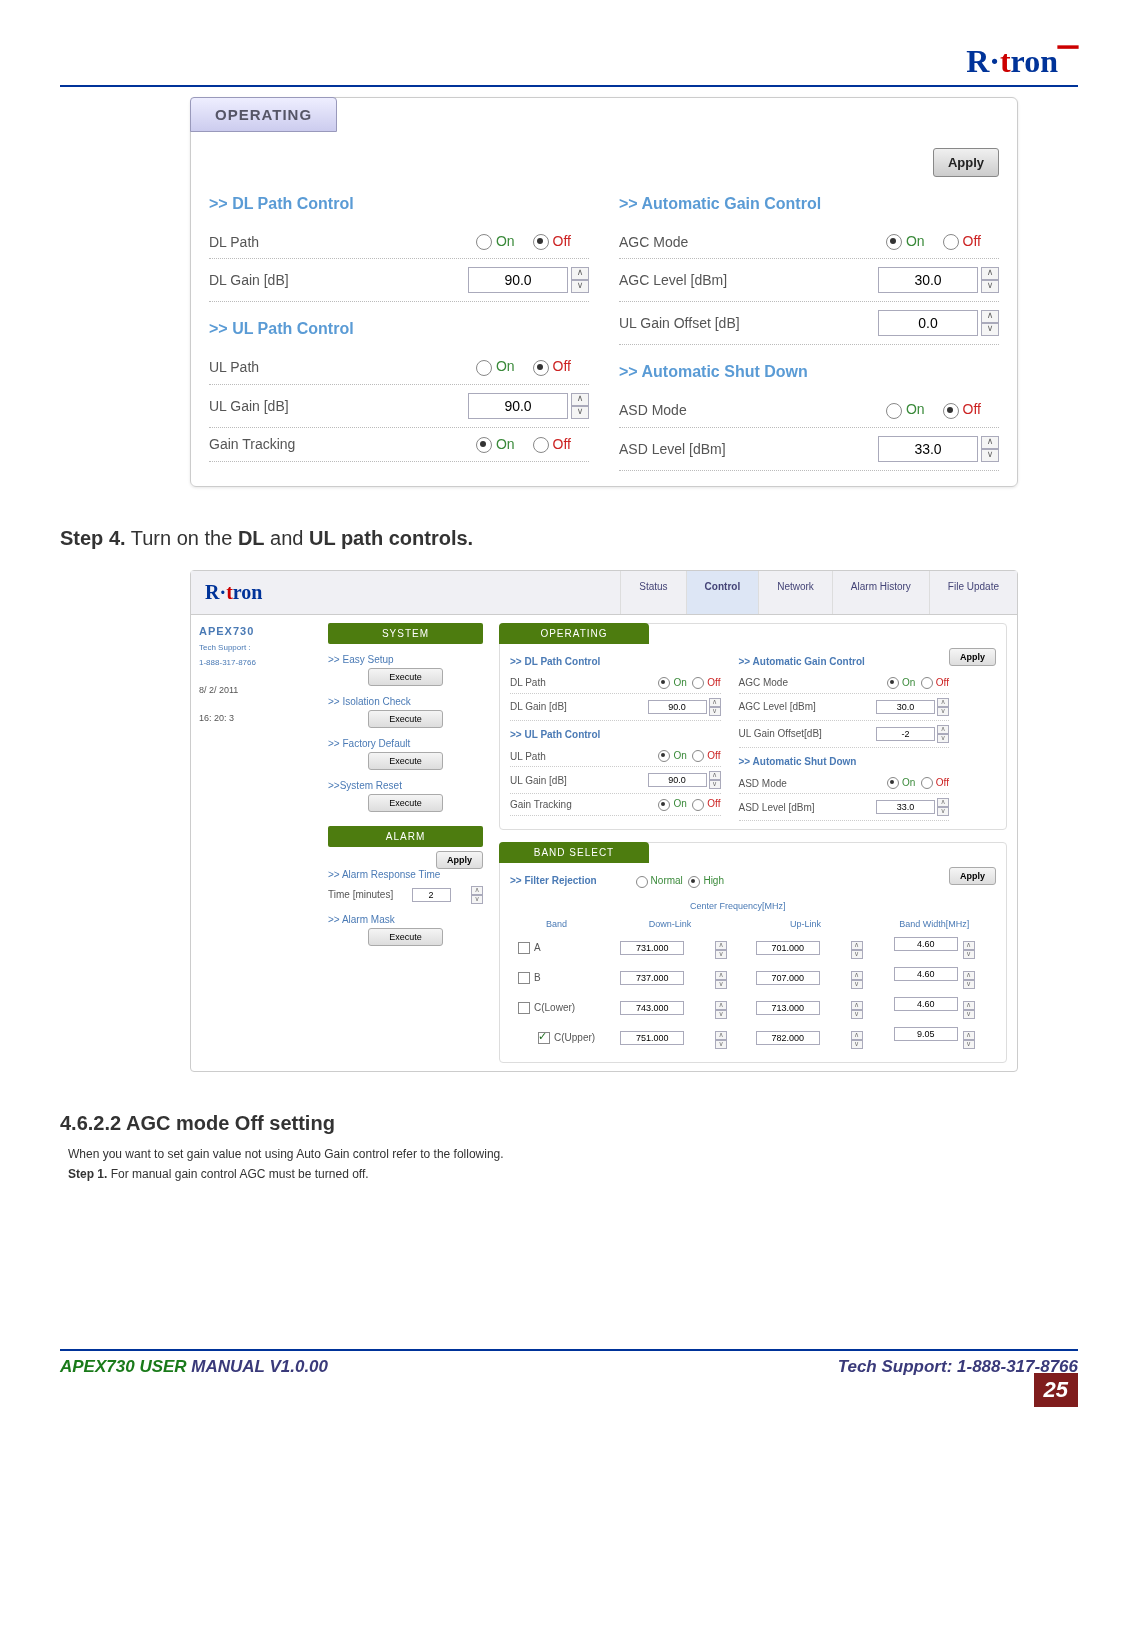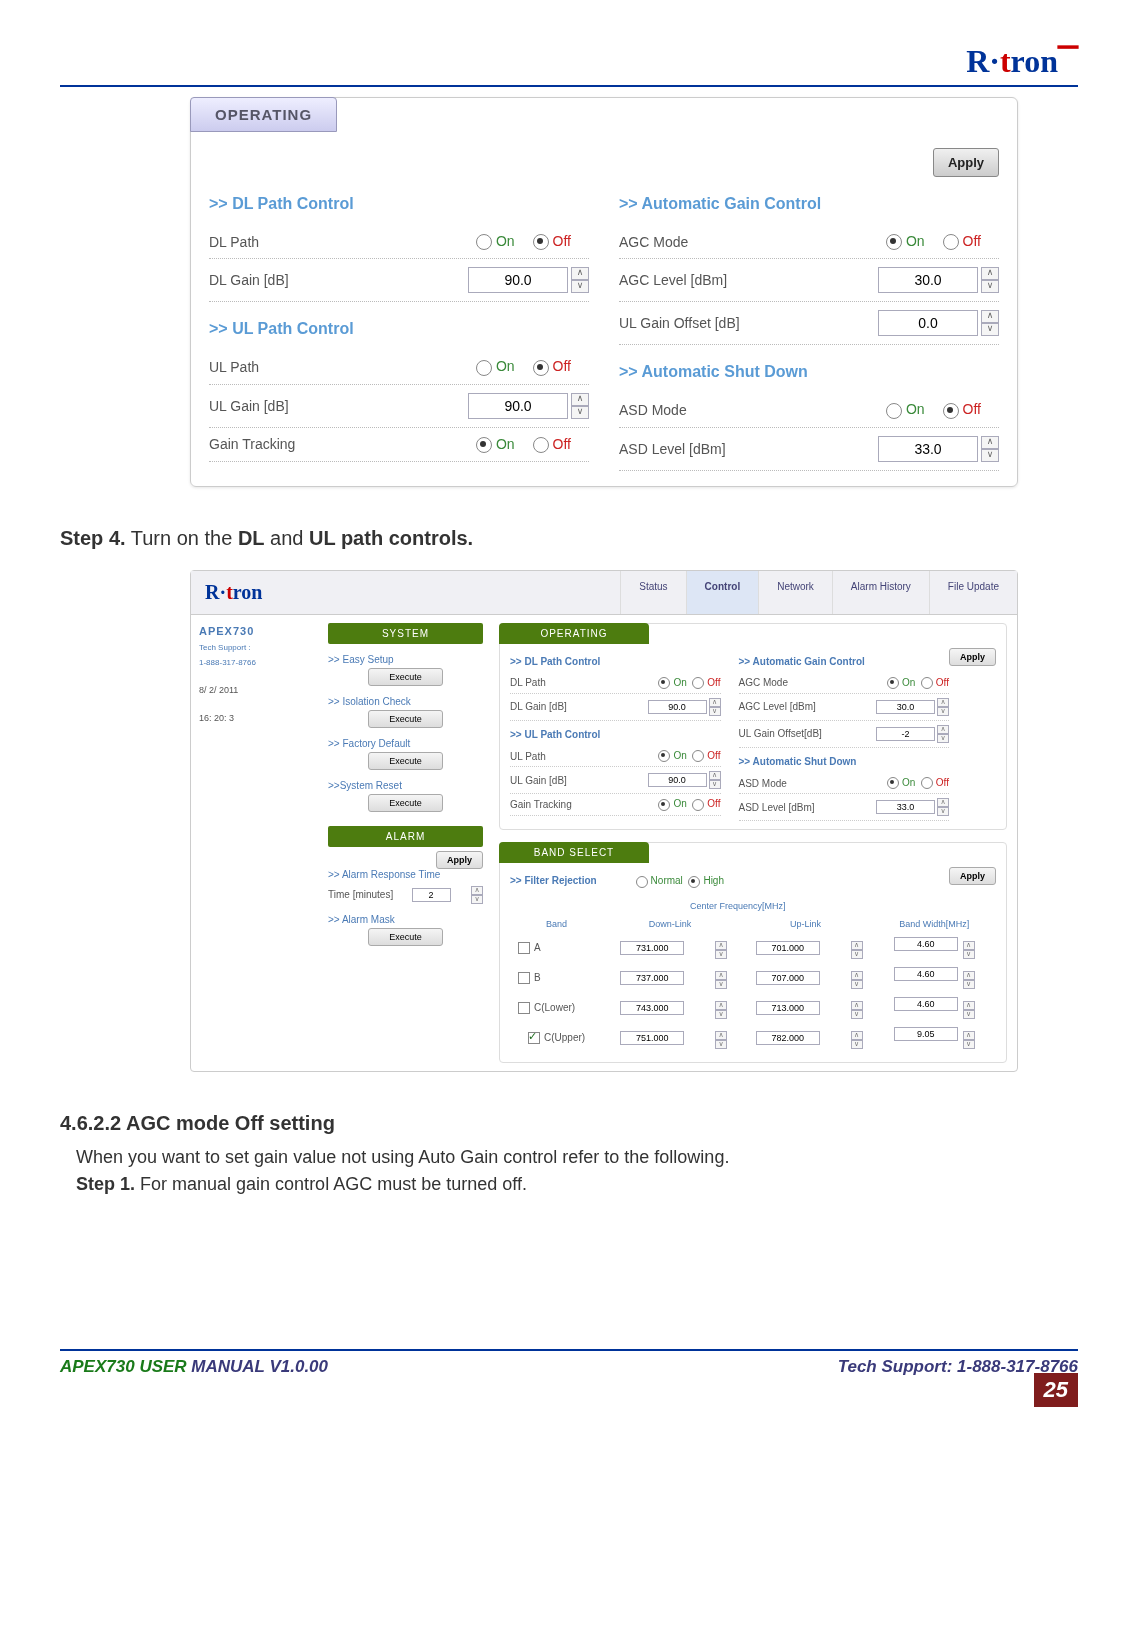--- a/index.html
+++ b/index.html
@@ -64,21 +64,21 @@
 .bandhdr{margin:-1px -11px 4px -11px;border-radius:4px 4px 0 0;width:140px}
 .btbl th{font-weight:normal;color:#4a7ab5;padding:3px 6px;font-size:9px;text-align:center}
 .btbl td{padding:3px 6px;text-align:center}
 .btbl input{width:60px;text-align:center;border:1px solid #aab;font-size:9px;padding:1px}
 .chk{width:10px;height:10px;border:1px solid #888;display:inline-block;vertical-align:middle;margin-right:4px;position:relative}
 .chk.c{background:#fff}
 .chk.c::after{content:"✓";position:absolute;left:-1px;top:-3px;font-size:11px;color:#1a6a1a}
 
 
 .h4{font-weight:bold;font-size:20px;margin:40px 0 12px 0}
-.p{font-size:18px;margin:6px 16px}
+.p{font-size:12px;margin:6px 8px}
 .footer{position:absolute;bottom:35px;left:60px;right:60px}
 .fline{border-top:2px solid #003399;margin-bottom:6px}
 .fleft{font-style:italic;font-weight:bold;font-size:17px}
 .fleft .g1{color:#1a7a1a}
 .fleft .g2{color:#3a3a7a}
 .fright{float:right;font-style:italic;font-weight:bold;font-size:17px;color:#3a3a7a}
 .pgno{position:absolute;right:0;bottom:-30px;background:#7f1d1d;color:#fff;font-size:22px;font-weight:bold;font-style:italic;padding:4px 10px}
 .brand .sw,.logo .sw{color:#c00}
 </style>
 </head>
@@ -342,21 +342,21 @@
                   <td><span class="sspn">
                       <span>∧</span>
                       <span>∨</span>
                     </span></td>
                   <td><input value="4.60" style=""> <span class="sspn">
                       <span>∧</span>
                       <span>∨</span>
                     </span></td>
                 </tr>
                 <tr>
-                  <td style="text-align:center"><span class="chk c"></span>C(Upper)</td>
+                  <td style="text-align:right"><span class="chk c"></span>C(Upper)</td>
                   <td><input value="751.000" style=""></td>
                   <td><span class="sspn">
                       <span>∧</span>
                       <span>∨</span>
                     </span></td>
                   <td><input value="782.000" style=""></td>
                   <td><span class="sspn">
                       <span>∧</span>
                       <span>∨</span>
                     </span></td>

